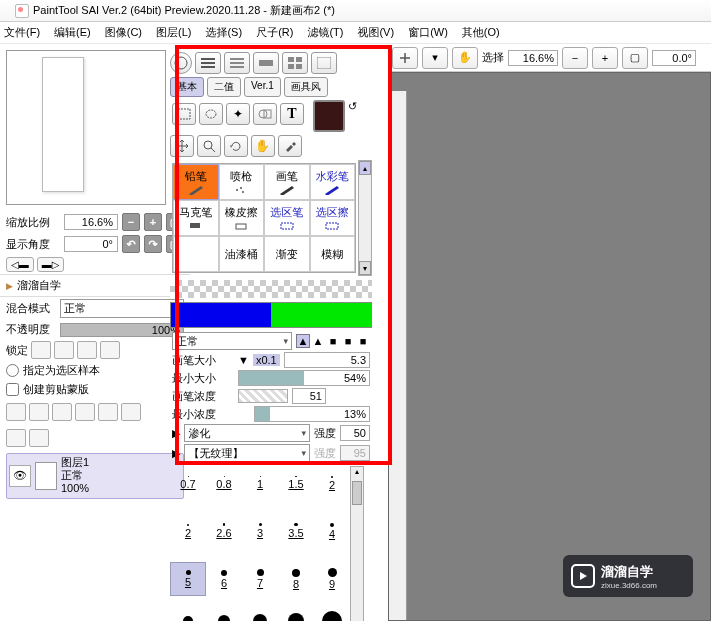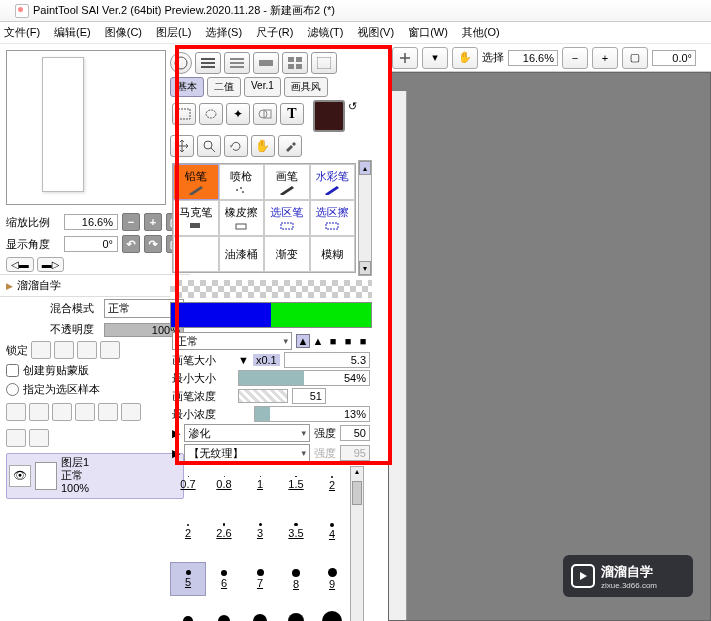--- a/index.html
+++ b/index.html
@@ -25,21 +25,21 @@
 .zoom-row, .rot-row { display:flex; align-items:center; padding:2px 6px; gap:4px; }
 .zoom-row .lbl, .rot-row .lbl { flex:0 0 54px; }
 .val-box { flex:1; border:1px solid #aaa; padding:1px 4px; text-align:right; background:#fff; }
 .sq-btn { width:18px; height:18px; border:1px solid #777; background:#999; color:#fff; display:flex;align-items:center;justify-content:center;font-weight:bold;border-radius:2px;}
 .tri-row { display:flex; gap:3px; padding:2px 6px; }
 .chip { border:1px solid #aaa; border-radius:3px; padding:1px 4px; background:#f7f7f7; font-size:10px;}
 
 .fx-header { background:#fff; padding:3px 6px; color:#000; border-top:1px solid #ddd; border-bottom:1px solid #ddd; display:flex; align-items:center; gap:4px;}
 .fx-header::before { content:"▶"; color:#b84; font-size:9px;}
 .prop-row { display:flex; align-items:center; padding:2px 6px; gap:4px; }
-.prop-row .lbl { flex:0 0 50px;margin-left:44px; }
+.prop-row .lbl { flex:0 0 50px; }
 .dropdown { flex:1; border:1px solid #999; padding:1px 3px; background:#fff; display:flex; justify-content:space-between; align-items:center;}
 .dropdown::after{content:"▾";font-size:9px;color:#555;}
 .pct-bar { flex:1; height:14px; border:1px solid #999; background:linear-gradient(to right,#bbb 100%,#fff 0); text-align:right; padding:0 3px;}
 .lock-row { padding:2px 6px; display:flex; gap:3px; align-items:center;}
 .mini-icon { width:20px; height:18px; border:1px solid #aaa; background:#f5f5f5; border-radius:2px; }
 .checkbox-row { padding:2px 6px; display:flex; align-items:center; gap:4px; }
 
 .layer-toolbar { display:flex; gap:3px; padding:4px 6px; flex-wrap:wrap; }
 .layer-list { margin:2px 6px; }
 .layer-item { display:flex; align-items:center; gap:4px; border:1px solid #b0a8d8; background:#e6e2f5; padding:2px; border-radius:2px;}
@@ -189,26 +189,26 @@
     <div class="pct-bar"><span>100%</span></div>
   </div>
   <div class="lock-row">
     <span>锁定</span>
     <div class="mini-icon"></div>
     <div class="mini-icon"></div>
     <div class="mini-icon"></div>
     <div class="mini-icon"></div>
   </div>
   <div class="checkbox-row">
+    <input type="radio" style="">
+    <span>指定为选区样本</span>
+  </div>
+  <div class="checkbox-row">
     <input type="checkbox" style="">
     <span>创建剪贴蒙版</span>
-  </div>
-  <div class="checkbox-row">
-    <input type="radio" style="">
-    <span>指定为选区样本</span>
   </div>
 
   <div class="layer-toolbar">
     <div class="mini-icon"></div>
     <div class="mini-icon"></div>
     <div class="mini-icon"></div>
     <div class="mini-icon"></div>
     <div class="mini-icon"></div>
     <div class="mini-icon"></div>
   </div>

